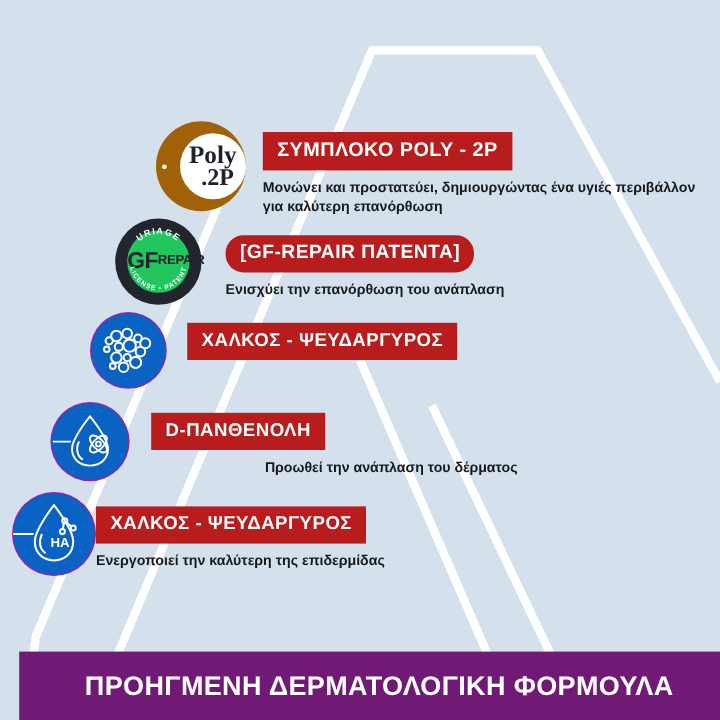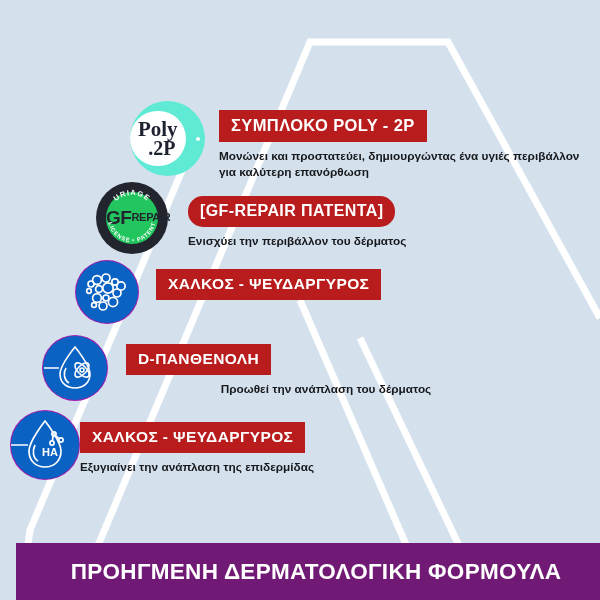--- a/index.html
+++ b/index.html
@@ -55,22 +55,22 @@
   .r2 .desc { font-size: 11.8px; }
   .r3 .title-bar { font-size: 15.5px; padding: 6px 12px 7px; }
   .r3 .desc { font-size: 11.8px; }
   .r4 .title-bar { font-size: 15.5px; padding: 6px 12px 7px; }
   .r4 .desc { font-size: 11.8px; text-align: center; }
   .r5 .title-bar { font-size: 15.5px; padding: 6px 12px 7px; }
   .r5 .desc { font-size: 11.8px; }
 
   
   .badge-poly {
-    background: #5eead4;
-    display: flex; align-items: center; justify-content: flex-start;
+    background: #a16207;
+    display: flex; align-items: center; justify-content: flex-end;
   }
   .badge-poly .inner {
     width: 74%; height: 74%;
     background: #ffffff;
     border-radius: 50%;
     display: flex; flex-direction: column;
     align-items: center; justify-content: center;
     line-height: 0.92;
   }
   .badge-poly .p1 {
@@ -184,21 +184,21 @@
         </text>
       </svg>
       <div class="inner">
         <span class="g1">GF</span>
         <span class="rule"></span>
         <span class="g2">REPAIR</span>
       </div>
     </div>
     <div class="text-col" style="left:188px; top:196px; width:380px;">
       <div class="title-bar">[GF-REPAIR ΠΑΤΕΝΤΑ]</div>
-      <div class="desc">Ενισχύει την περιβάλλον του δέρματος</div>
+      <div class="desc">Ενισχύει την επανόρθωση του ανάπλαση</div>
     </div>
   </div>
 
   <div class="row r3">
     <div class="badge-circle-blue icon-badge" style="left:75px; top:260px; width:64px; height:64px;">
       <svg viewBox="0 0 64 64" width="64" height="64">
         <circle cx="32" cy="32" r="31" fill="#0a62c2" stroke="#ffffff" stroke-width="0"></circle>
         <g fill="none" stroke="#ffffff" stroke-width="1.7">
           <circle cx="16" cy="24" r="3.0"></circle>
           <circle cx="14" cy="31" r="2.3"></circle>
@@ -254,21 +254,21 @@
           <circle cx="51" cy="30" r="2.1"></circle>
           <circle cx="42" cy="33" r="2.1"></circle>
           <line x1="45.5" y1="25.6" x2="49.3" y2="28.6"></line>
           <line x1="43.2" y1="26" x2="42.3" y2="31"></line>
         </g>
         <text x="40" y="46" font-size="11" font-weight="bold" fill="#ffffff" font-family="'Liberation Sans',sans-serif" text-anchor="middle">HA</text>
       </svg>
     </div>
     <div class="text-col" style="left:80px; top:422px; width:420px;">
       <div class="title-bar">ΧΑΛΚΟΣ - ΨΕΥΔΑΡΓΥΡΟΣ</div>
-      <div class="desc">Εξυγιαίνει την ανάπλαση της επιδερμίδας</div>
+      <div class="desc">Ενεργοποιεί την καλύτερη της επιδερμίδας</div>
     </div>
   </div>
 
   <div id="footer-banner">
     <span class="ftext">ΠΡΟΗΓΜΕΝΗ ΔΕΡΜΑΤΟΛΟΓΙΚΗ ΦΟΡΜΟΥΛΑ</span>
   </div>
 
 </div>
 
 </body></html>

